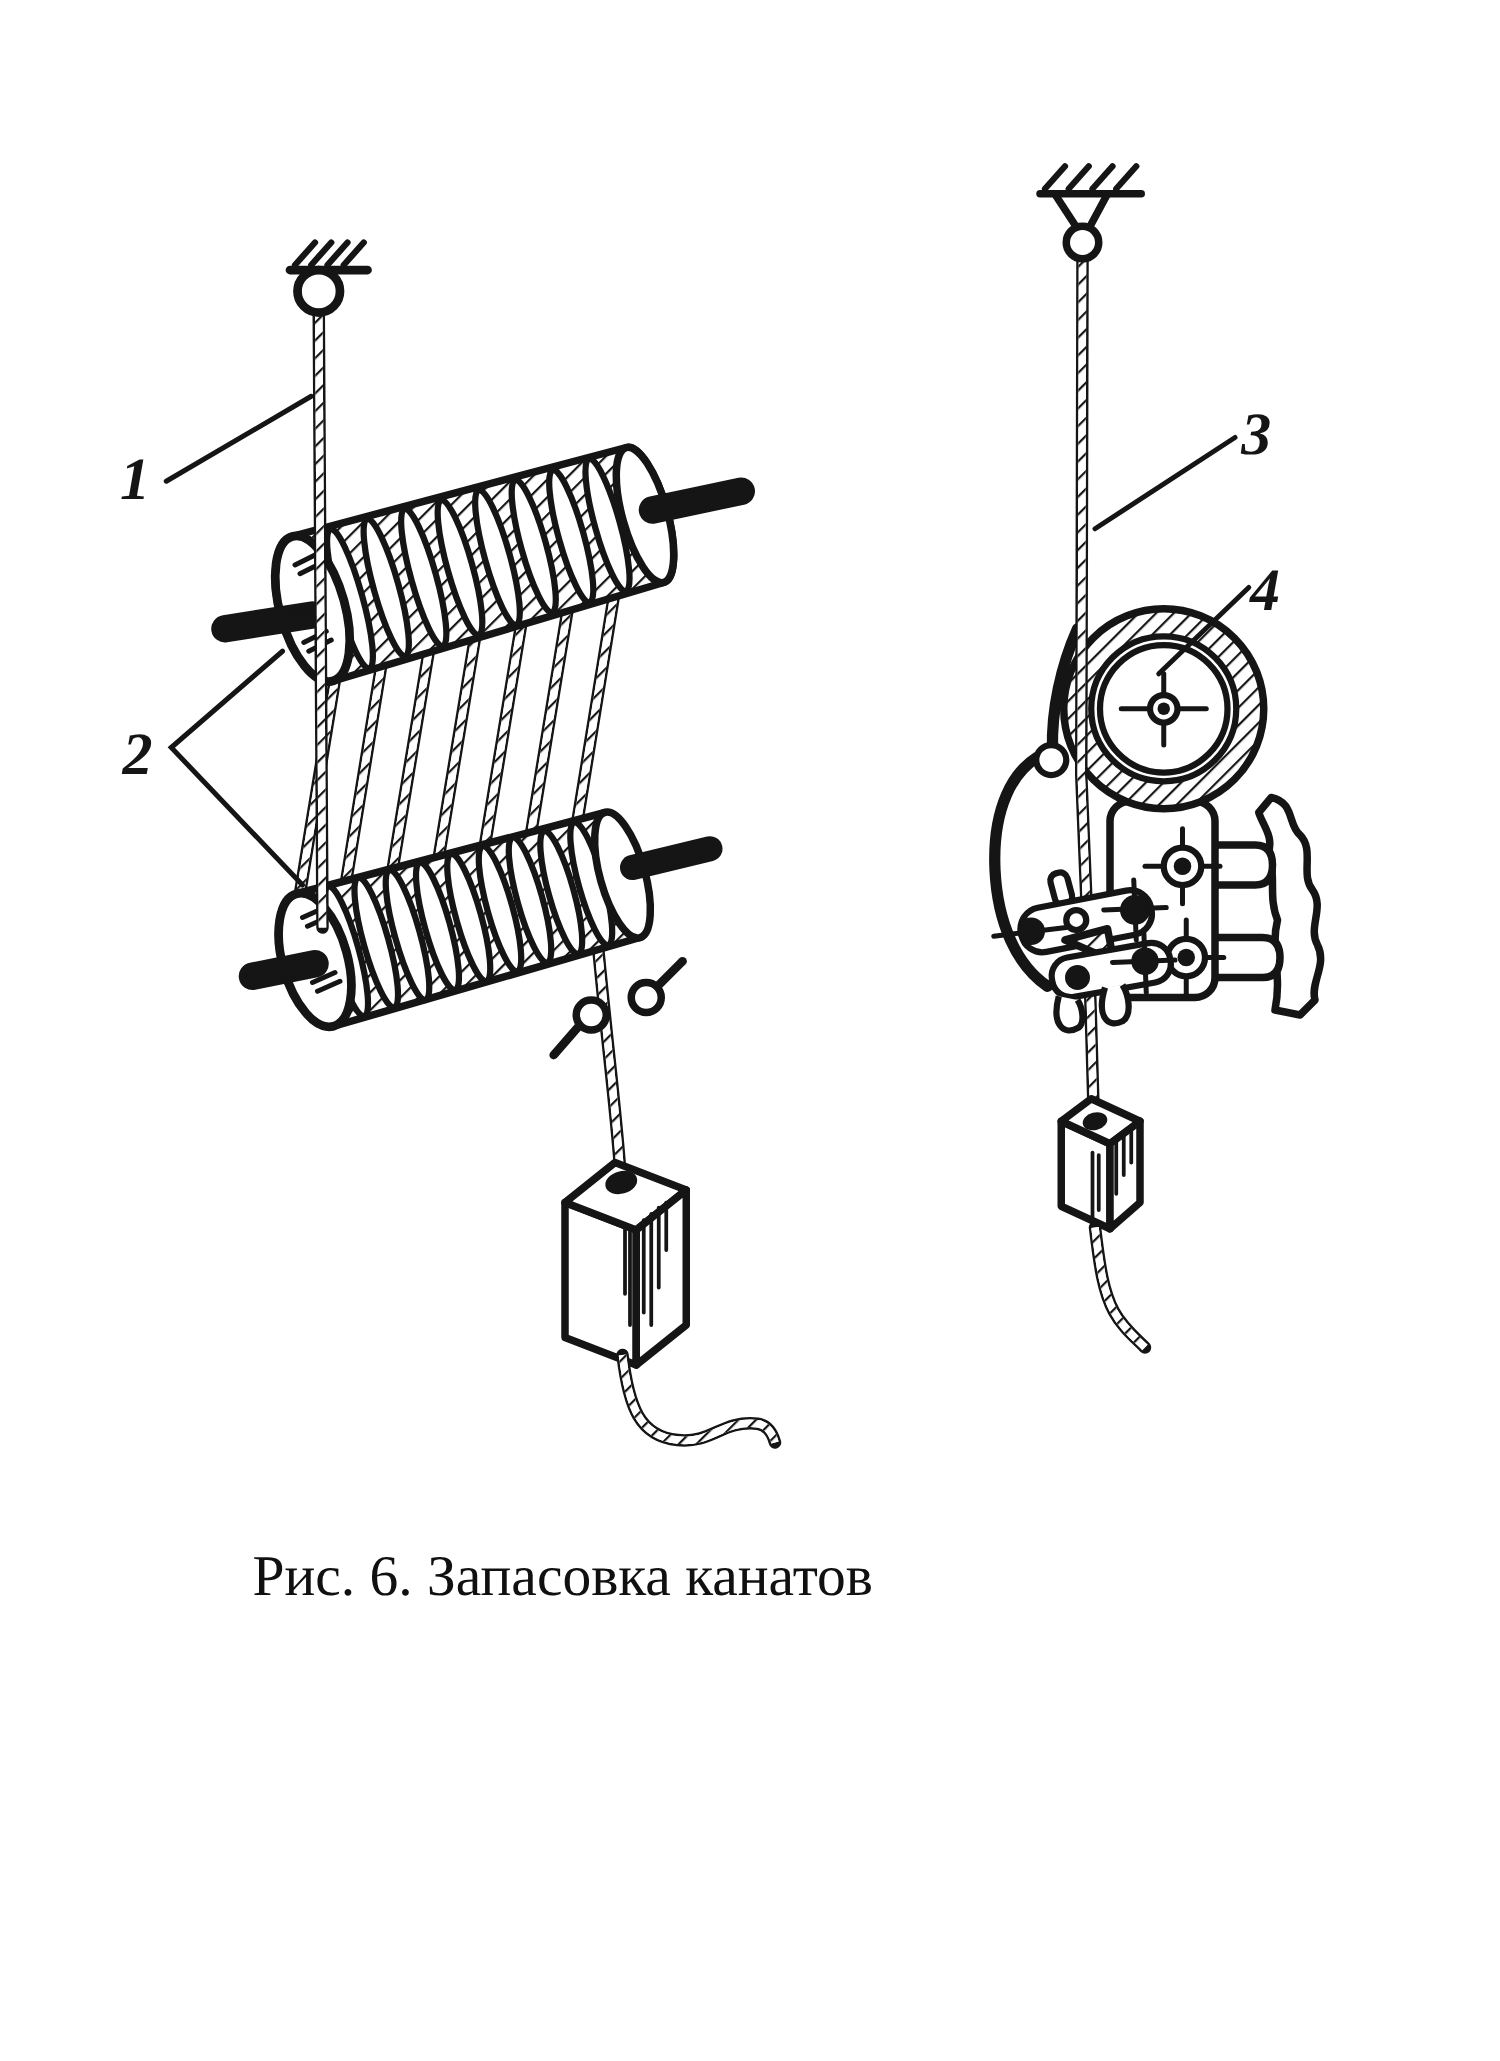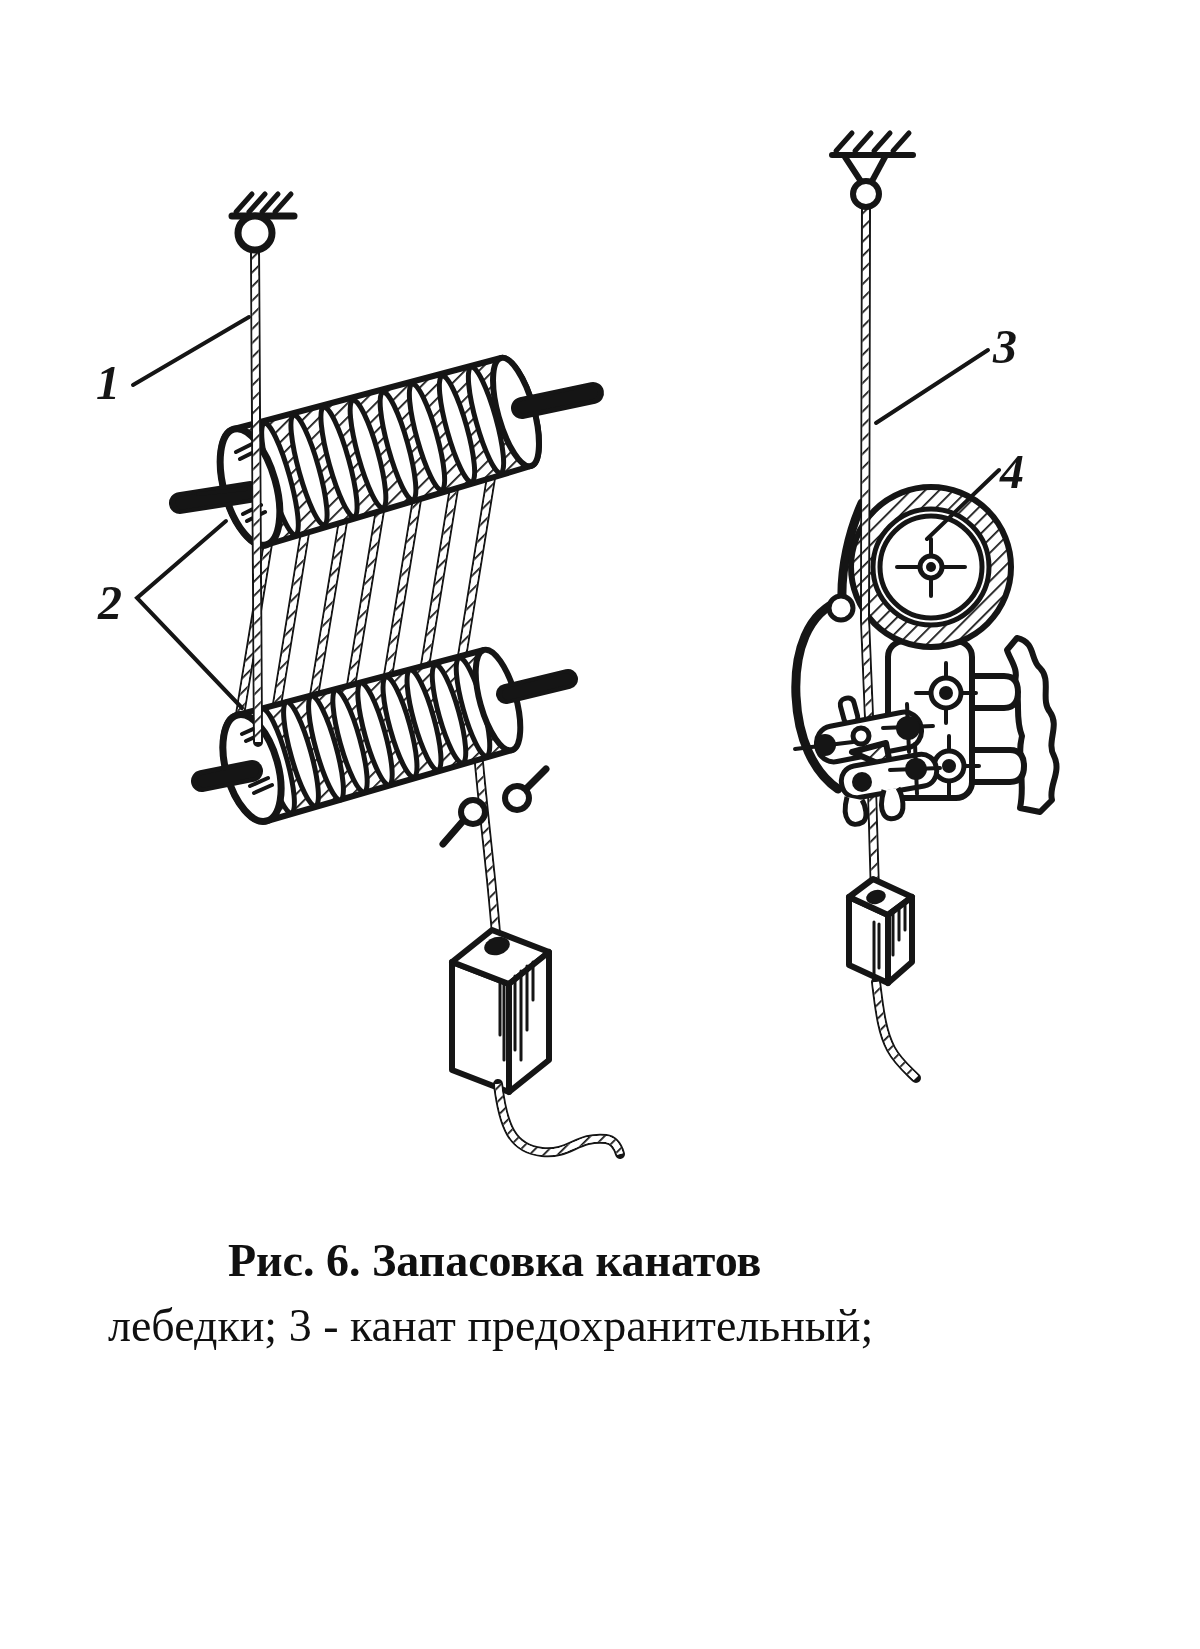--- a/index.html
+++ b/index.html
@@ -14,21 +14,21 @@
   .ink{stroke:#151515;stroke-linecap:round;fill:none;}
   .w4{stroke-width:4;} .w5{stroke-width:5;} .w6{stroke-width:6;} .w7{stroke-width:7;} .w9{stroke-width:9;}
   .rA{stroke:#151515;stroke-width:10;fill:none;stroke-linecap:round;}
   .rB{stroke:#ffffff;stroke-width:6;fill:none;stroke-linecap:butt;}
   .rC{stroke:url(#hatch);stroke-width:6;fill:none;stroke-linecap:butt;}
   .dot{fill:#151515;stroke:none;}
   .lbl{font:italic 700 48px "Liberation Serif",serif;fill:#151515;}
   
   .cap{position:absolute;left:108px;top:1228px;width:1050px;font-size:46px;
        line-height:65px;color:#101010;white-space:nowrap;}
-  .cap-title{margin-left:120px;font-weight:bold;}
+  .cap-title{margin-left:94px;}
 </style>
 </head>
 <body>
 
 <div class="page">
 
 <svg width="1200" height="1649" viewBox="0 0 1200 1649">
   <defs>
     <pattern id="hatch" patternUnits="userSpaceOnUse" width="10" height="10" patternTransform="rotate(45)">
       <rect width="10" height="10" fill="#ffffff"></rect>
@@ -283,16 +283,15 @@
 
     <path class="ink w4" d="M876,423 L988,350"></path>
     <text class="lbl" x="993" y="363">3</text>
     <path class="ink w4" d="M927,539 L999,470"></path>
     <text class="lbl" x="1000" y="488">4</text>
   </g>
 </svg>
 
 <div class="cap">
   <div class="cap-title">Рис. 6. Запасовка канатов</div>
-  <div class="cap-line">лебедки; 3 - канат предохранительный;</div>
 </div>
 
 </div>
 
 </body></html>

